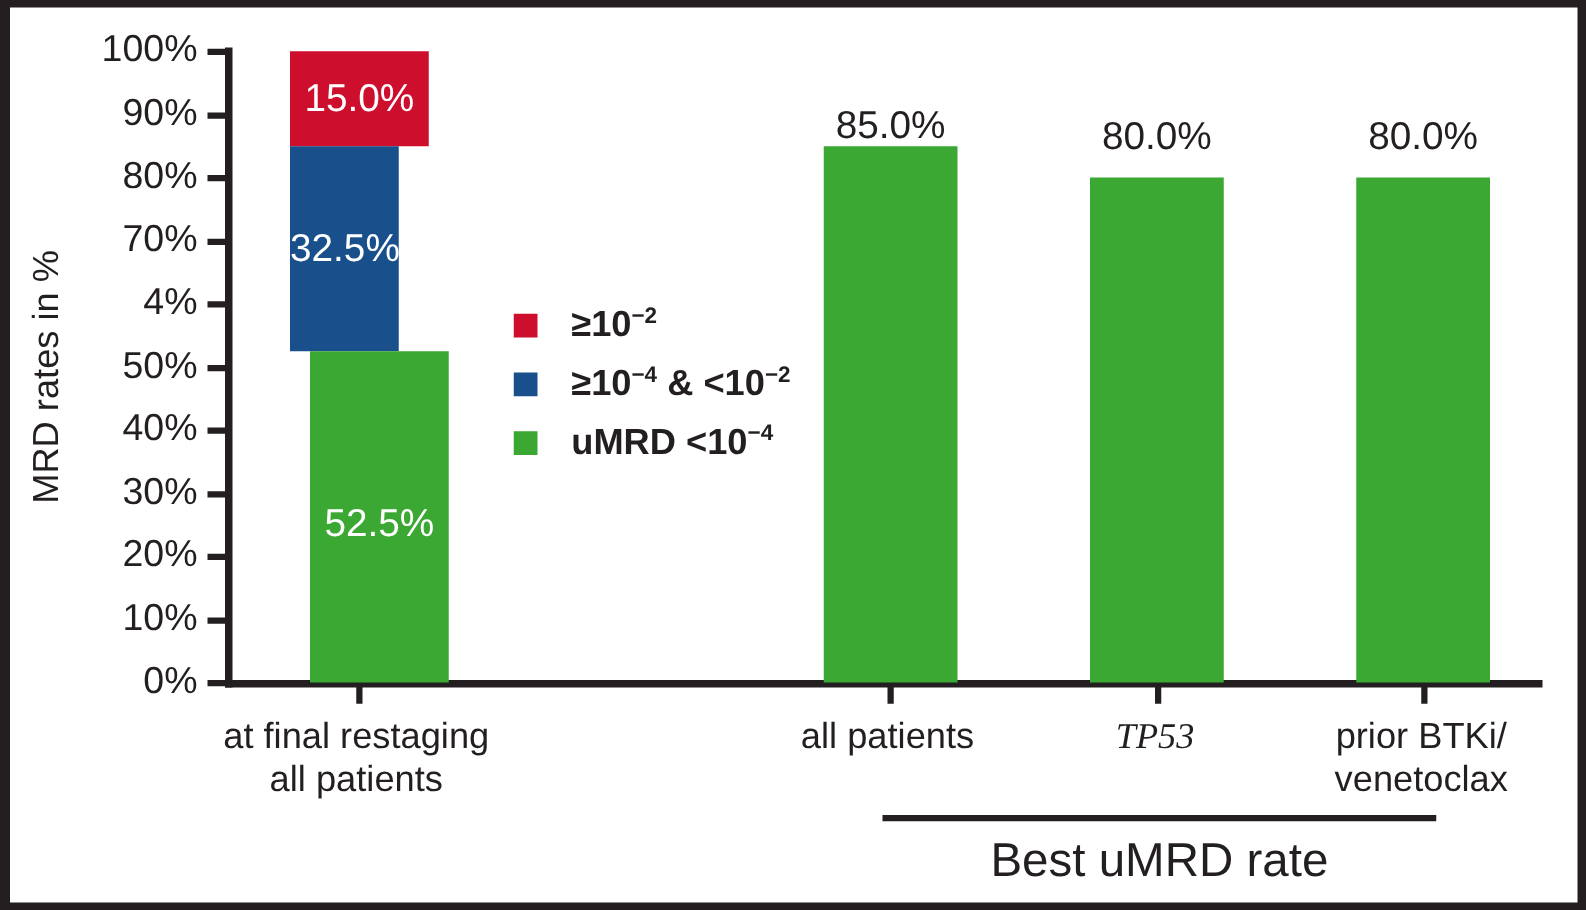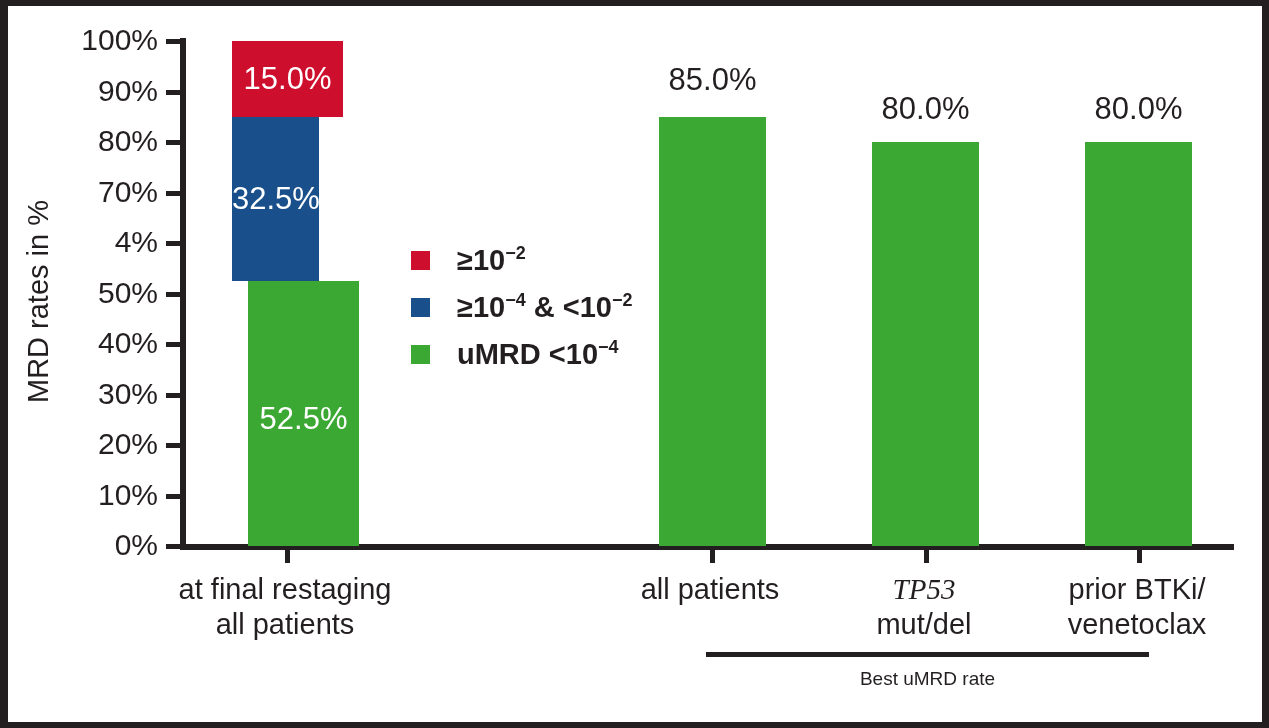--- a/index.html
+++ b/index.html
@@ -154,21 +154,21 @@
     width: 443px;
     height: 5px;
     background: #231f20;
   }
   .group-label {
     position: absolute;
     left: 706px;
     top: 668px;
     width: 443px;
     text-align: center;
-    font-size: 19px;
+    font-size: 38px;
     color: #231f20;
     white-space: nowrap;
   }
 </style>
 </head>
 <body>
 
 <div id="figure">
 
   <div class="frame-top"></div>
@@ -237,40 +237,39 @@
 
   <div class="bar" style="left:232px; top:116.75px; width:87px; height:164.13px; background:#19508c;">
     <div class="seg-label" style="top:66px">32.5%</div>
   </div>
 
   <div class="bar" style="left:232px; top:280.88px; width:111px; height:265.12px; background:#3aa832;margin-left:16px;">
     <div class="seg-label" style="top:122px">52.5%</div>
   </div>
 
   <div class="bar" style="left:659px; top:116.75px; width:107px; height:429.25px; background:#3aa832;"></div>
-  <div class="value-label" style="left:639px; top:64px; width:147px">85.0%</div>
+  <div class="value-label" style="left:639px; top:84px; width:147px">85.0%</div>
 
   <div class="bar" style="left:872px; top:142px; width:107px; height:404px; background:#3aa832;"></div>
   <div class="value-label" style="left:852px; top:93px; width:147px">80.0%</div>
 
   <div class="bar" style="left:1085px; top:142px; width:107px; height:404px; background:#3aa832;"></div>
   <div class="value-label" style="left:1065px; top:93px; width:147px">80.0%</div>
 
   <div class="cat-label" style="left:135px; top:572px; width:300px">
     <div>at final restaging</div>
     <div>all patients</div>
   </div>
 
   <div class="cat-label" style="left:610px; top:572px; width:200px">
     <div>all patients</div>
   </div>
 
   <div class="cat-label" style="left:824px; top:572px; width:200px">
     <div class="italic">TP53</div>
-    <div>mut/del</div>
   </div>
 
   <div class="cat-label" style="left:1027px; top:572px; width:220px">
     <div>prior BTKi/</div>
     <div>venetoclax</div>
   </div>
 
   <div class="group-rule"></div>
   <div class="group-label">Best uMRD rate</div>
 

